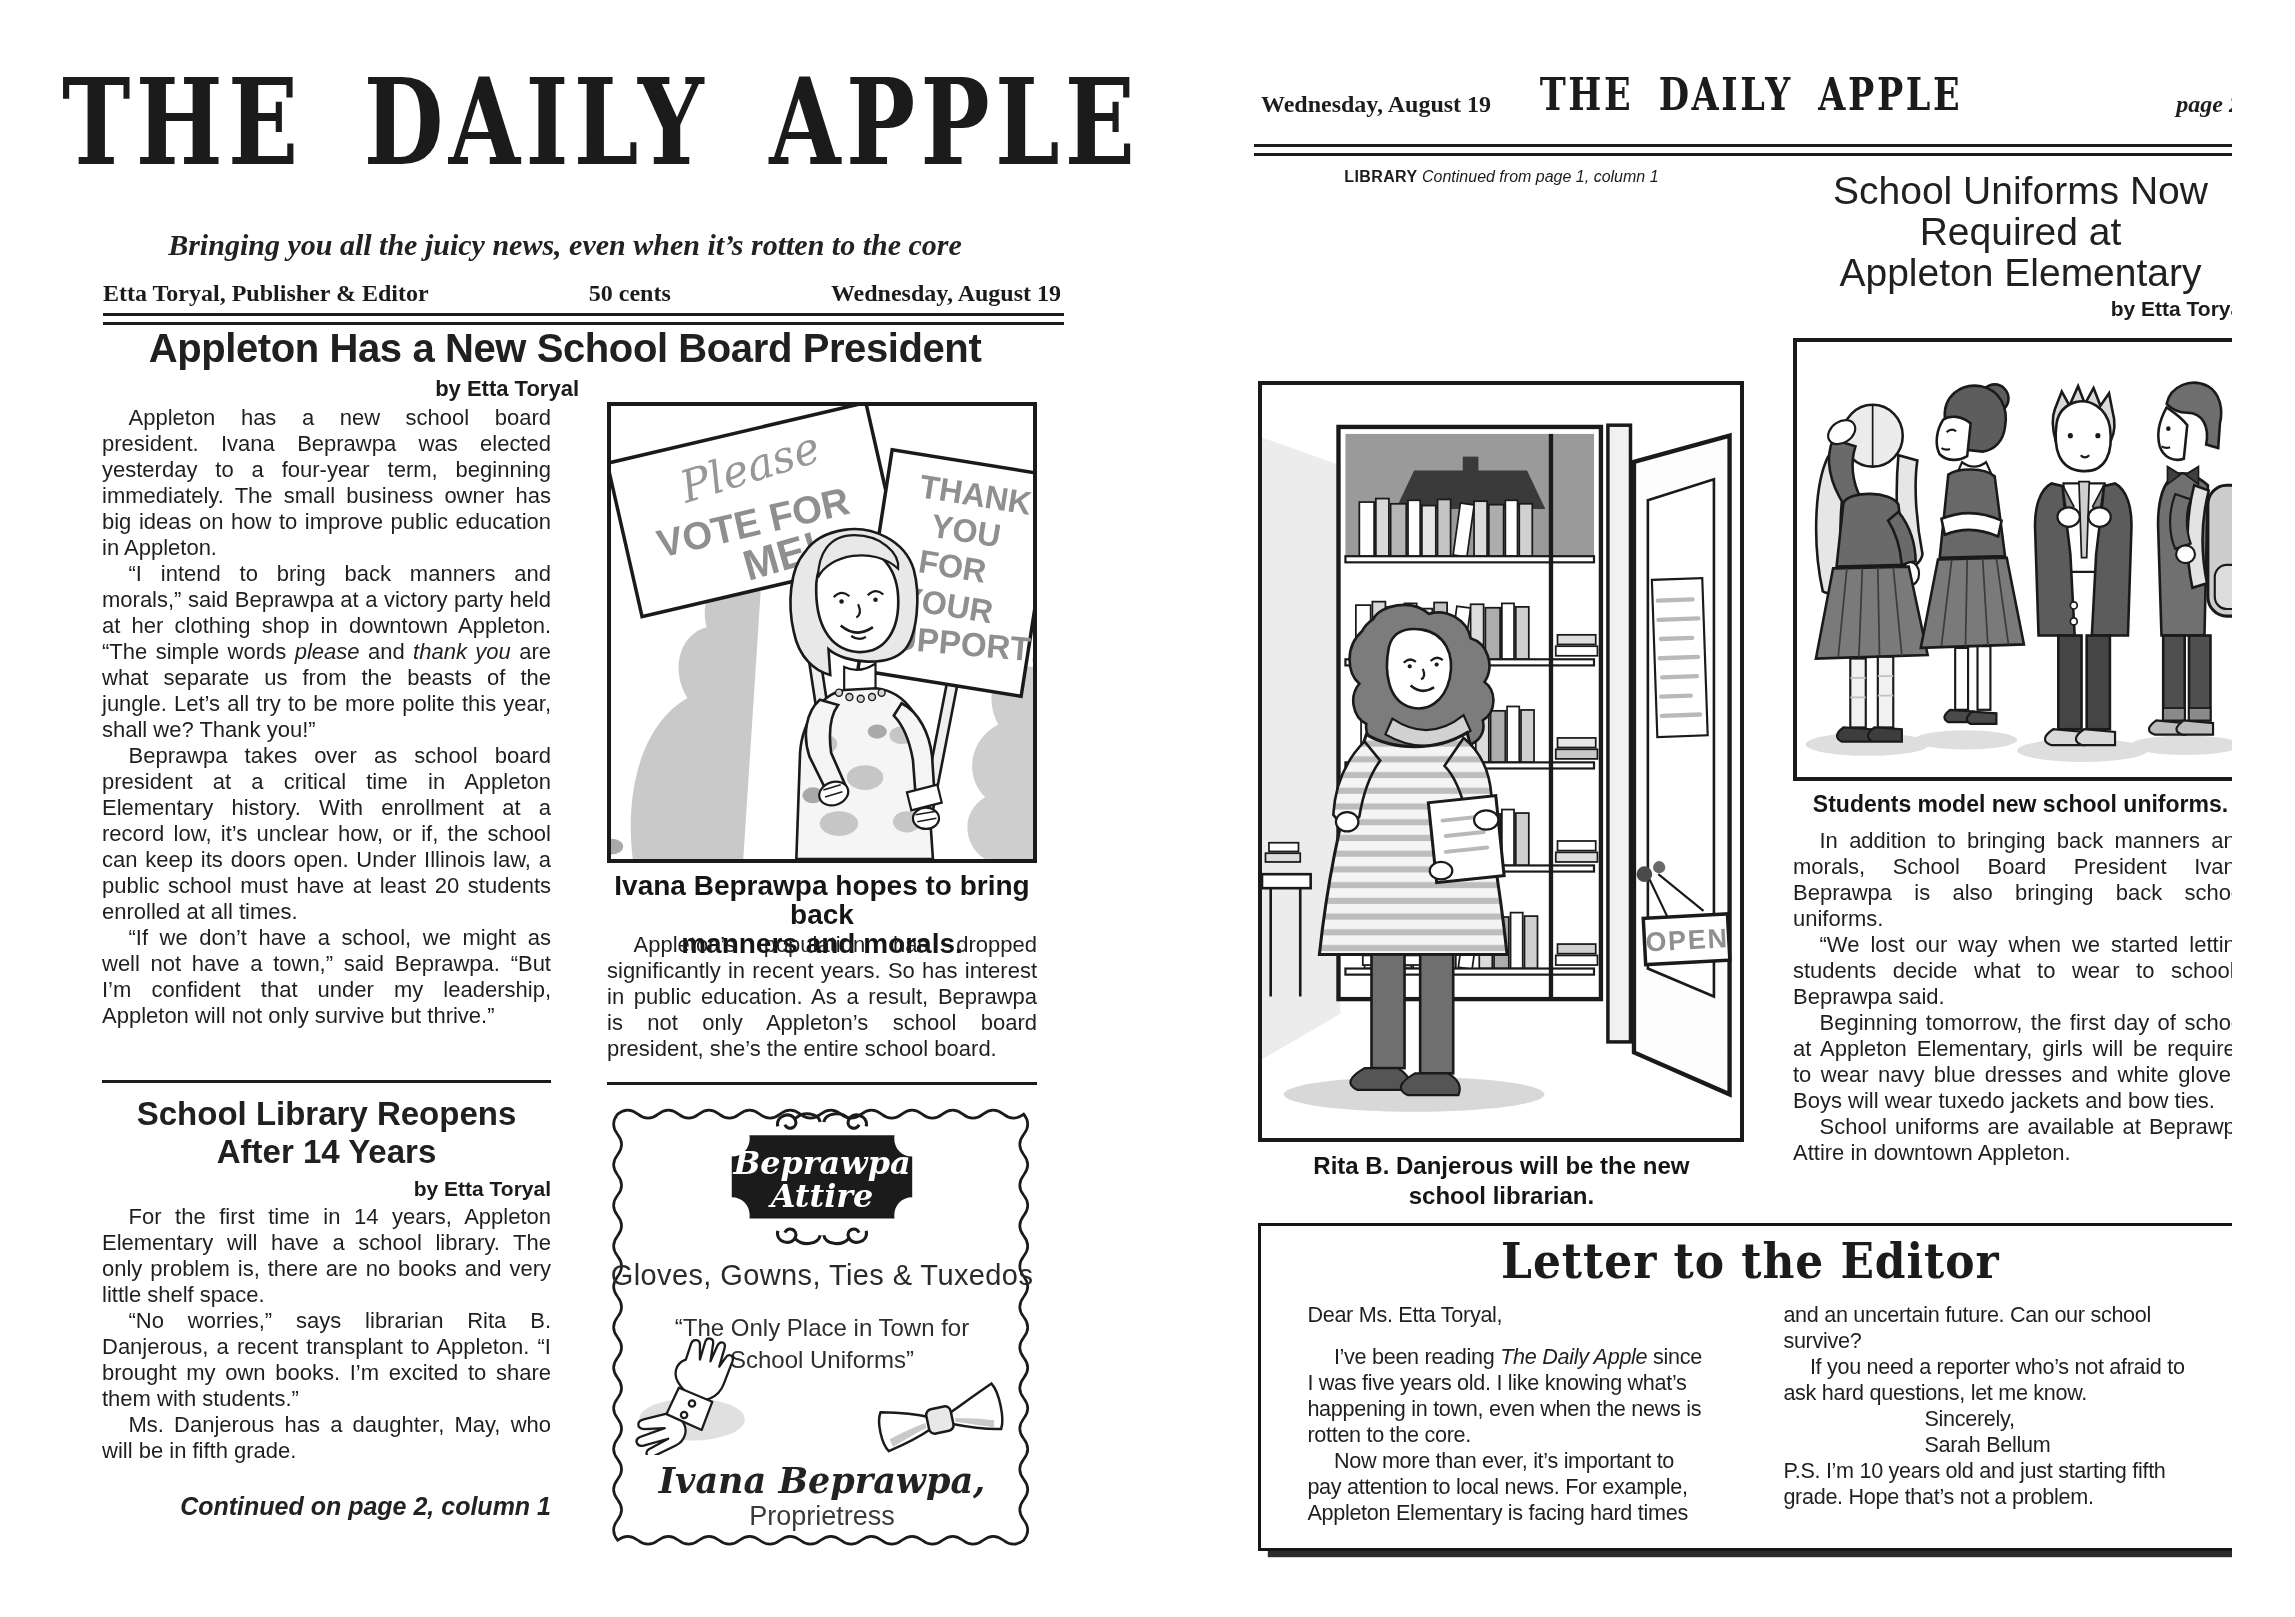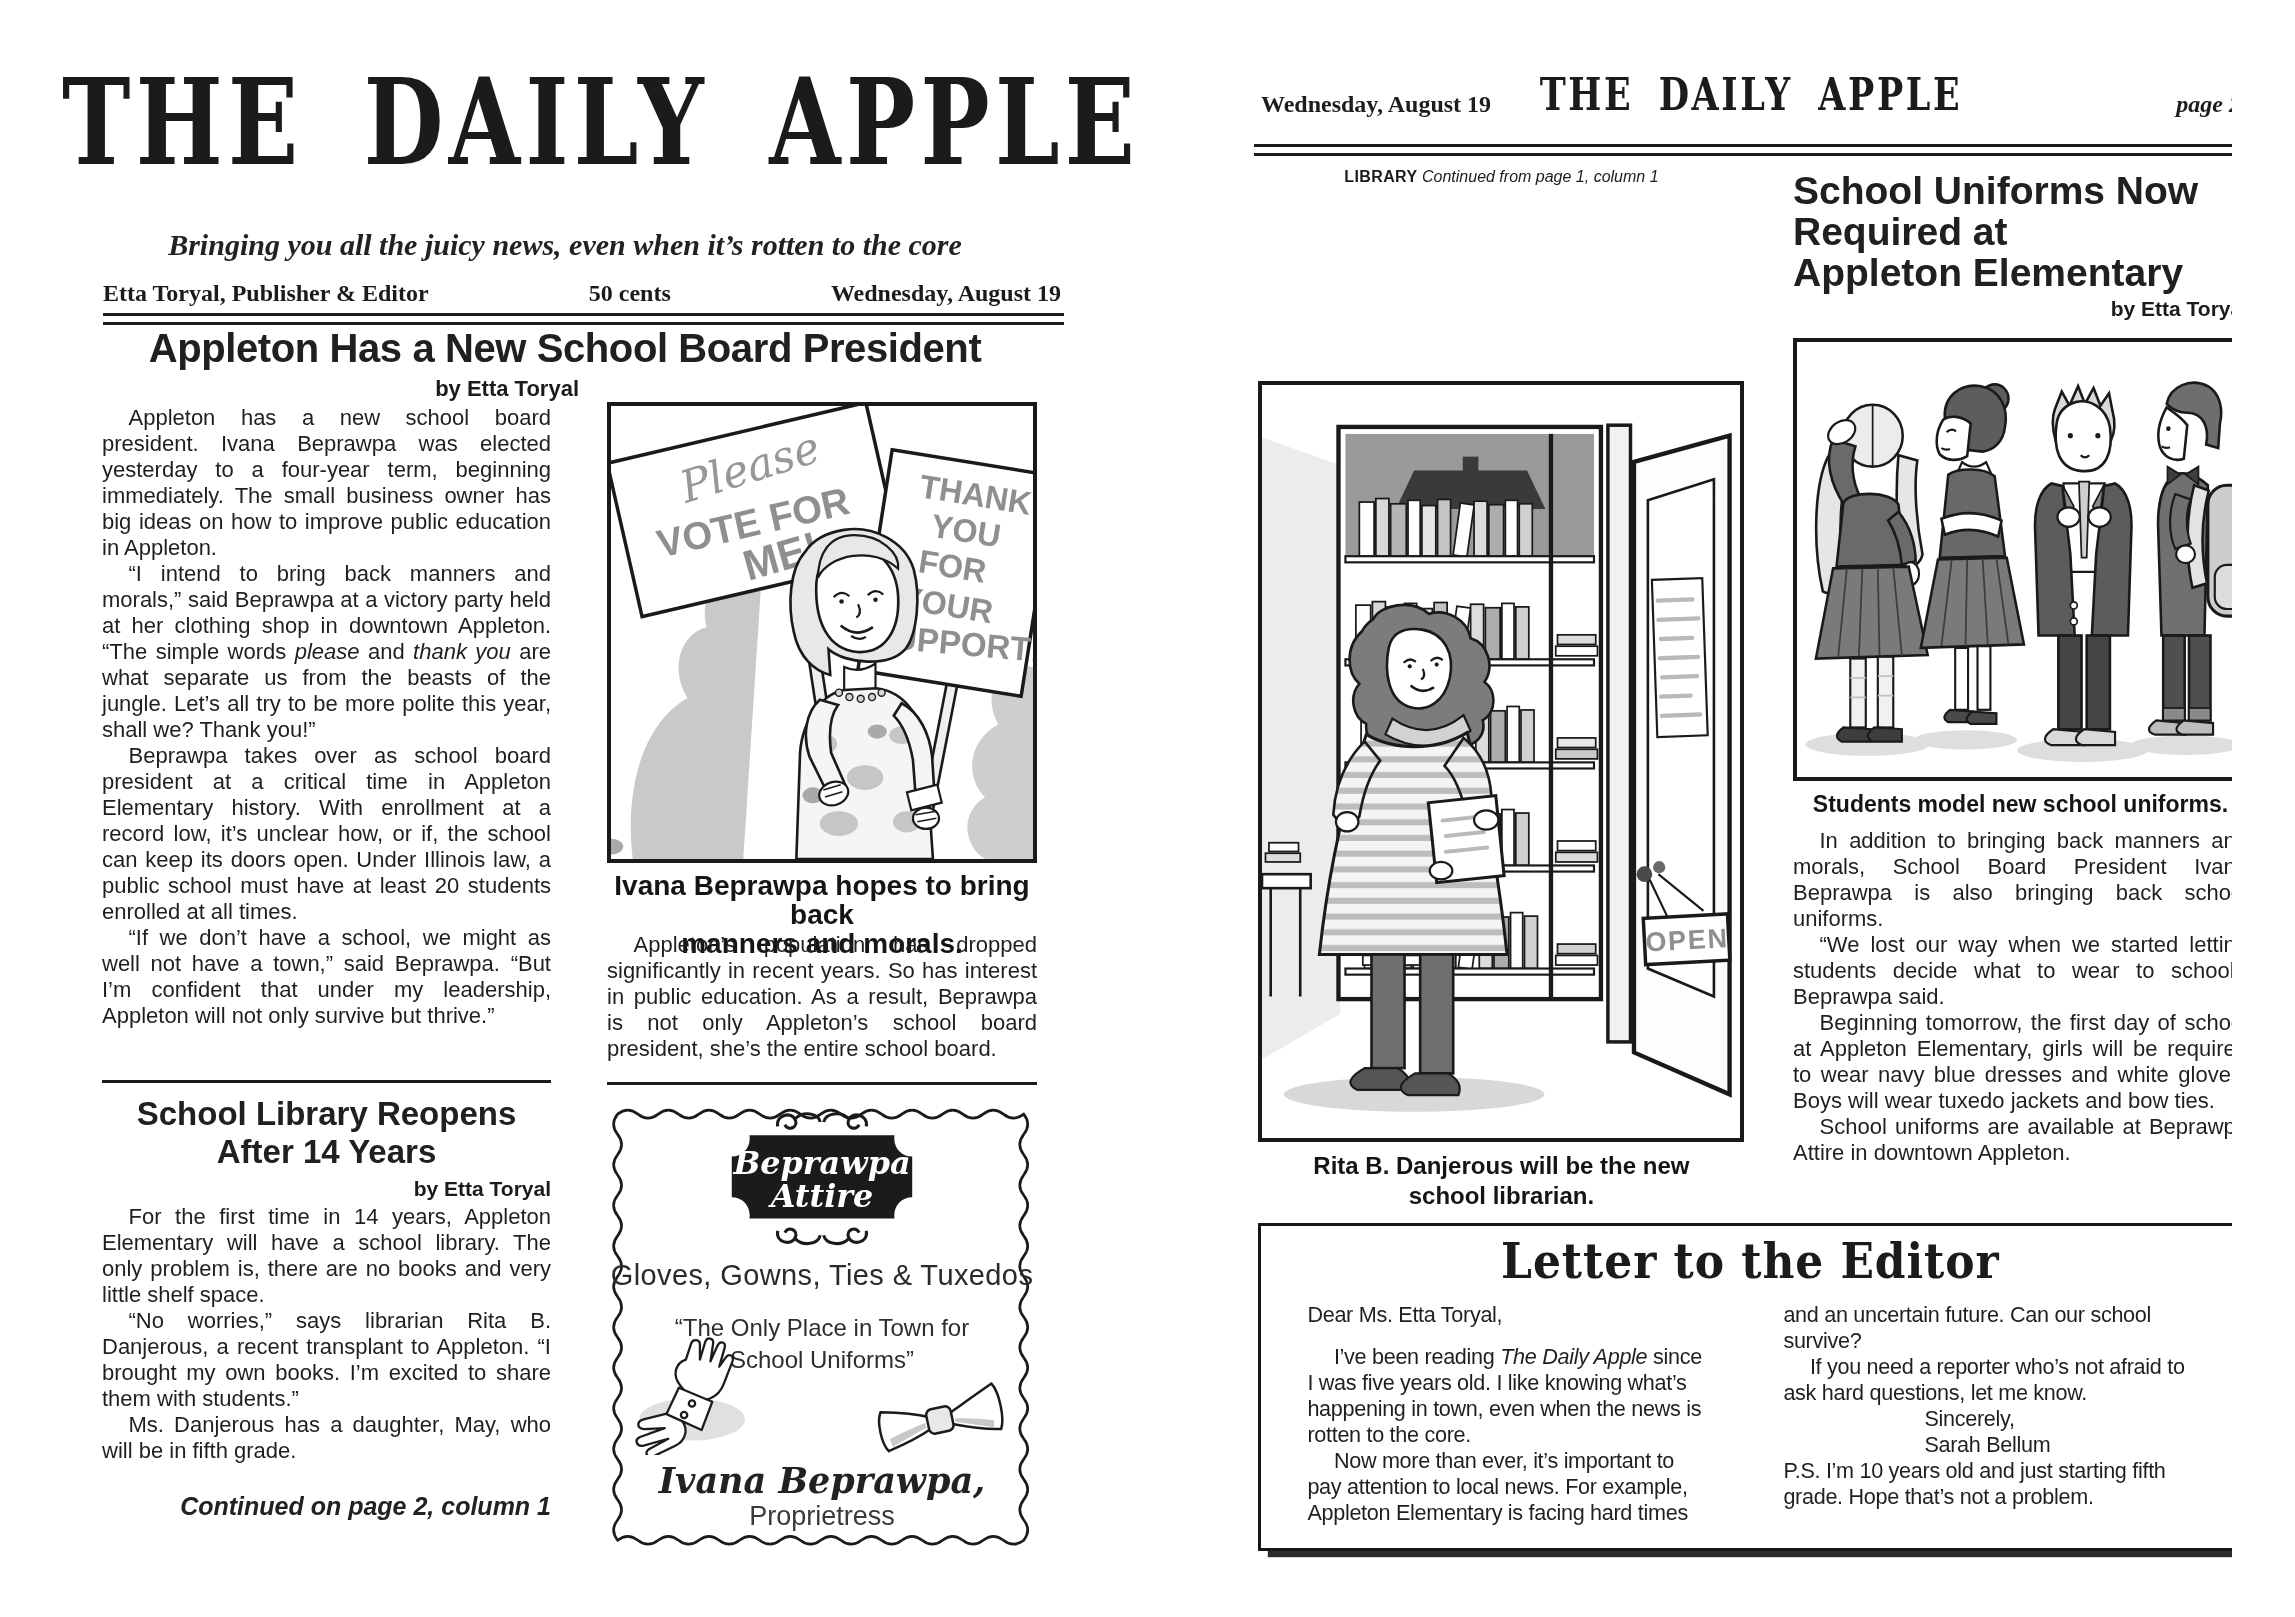--- a/index.html
+++ b/index.html
@@ -61,21 +61,21 @@
   .p2-pageno{text-align:right;font-family:"Liberation Serif", serif;font-weight:bold;font-size:24px;font-style:italic;}
   .p2-rule{top:144px;left:0;width:991px;}
   .p2l{left:4.4px;width:486px;}
   .p2r{left:539px;width:455px;}
   .libcont-head{top:168px;text-align:center;font-size:16px;color:#1b1b1b;}
   .libcont-head b{letter-spacing:0.4px;}
   .libcont-head i{font-style:italic;}
   .libcont-body{top:200px;}
   .illo2{top:381px;height:761px;}
   .cap2{top:1151px;font-size:24px;line-height:30px;}
-  .uni-head{top:170px;text-align:left;font-weight:bold;font-size:39px;line-height:41px;color:#202020;}
+  .uni-head{top:170px;text-align:center;font-weight:normal;font-size:39px;line-height:41px;color:#202020;}
   .uni-byline{top:297px;text-align:right;font-size:21px;}
   .illo3{top:338px;height:443px;}
   .cap3{top:791px;font-size:23px;}
   .uni-body{top:828px;}
 
   
   .letterbox{top:1223px;left:4.4px;width:984px;height:328px;background:#fff;border:3.5px solid #161616;
       box-shadow:8px 8px 0 -1.8px #2c2c2c;box-sizing:border-box;}
   .letter-title{position:absolute;top:12.4px;left:0;width:100%;text-align:center;}
   .letter-title span{display:inline-block;font-size:44px;letter-spacing:0.9px;transform:scaleY(1.12);transform-origin:center bottom;}

